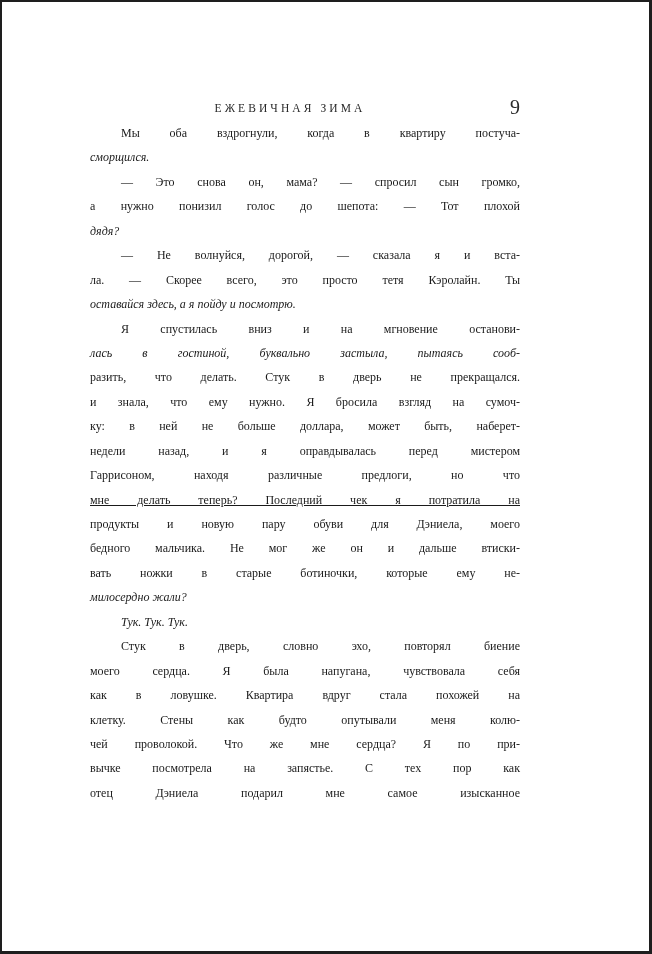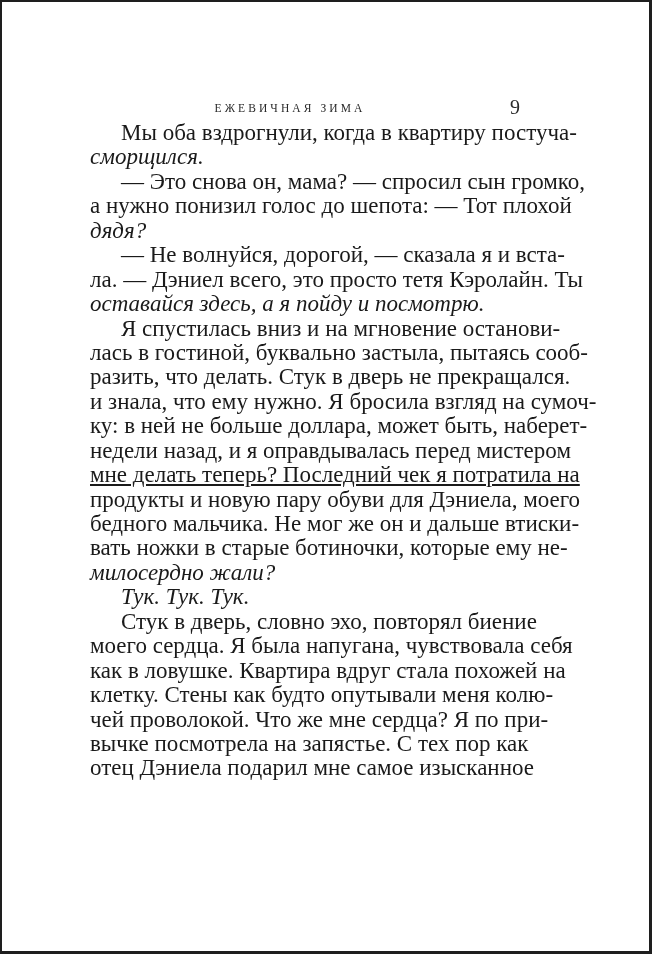--- a/index.html
+++ b/index.html
@@ -38,21 +38,21 @@
       right: 0;
       top: -4px;
       font-size: 20px;
       color: #2a2a2a;
     }
     .body-text {
       position: absolute;
       top: 119px;
       left: 88px;
       width: 430px;
-      font-size: 23px;
+      font-size: 12px;
       line-height: 24.45px;
       text-align: justify;
       hyphens: manual;
     }
     .body-text p {
       margin: 0;
       text-indent: 31px;
     }
     .line { display: block; text-align: justify; text-align-last: justify; white-space: nowrap; height: 24.45px; }
     .line.last { text-align-last: left; font-style: italic; }
@@ -70,30 +70,31 @@
         <span class="line" style="text-indent: 31px;">Мы оба вздрогнули, когда в квартиру постуча-</span>
         <span class="line last" style="text-indent: 0px;">сморщился.</span>
       </p>
       <p>
         <span class="line" style="text-indent: 31px;">— Это снова он, мама? — спросил сын громко,</span>
         <span class="line" style="text-indent: 0px;">а нужно понизил голос до шепота: — Тот плохой</span>
         <span class="line last" style="text-indent: 0px;">дядя?</span>
       </p>
       <p>
         <span class="line" style="text-indent: 31px;">— Не волнуйся, дорогой, — сказала я и вста-</span>
-        <span class="line" style="text-indent: 0px;">ла. — Дэниел всего, это просто тетя Кэролайн. Ты</span>
+        <span class="line" style="text-indent: 0px;">ла. — Скорее всего, это просто тетя Кэролайн. Ты</span>
         <span class="line last" style="text-indent: 0px;">оставайся здесь, а я пойду и посмотрю.</span>
       </p>
       <p>
         <span class="line" style="text-indent: 31px;">Я спустилась вниз и на мгновение останови-</span>
-        <span class="line" style="text-indent: 0px;">лась в гостиной, буквально застыла, пытаясь сооб-</span>
+        <span class="line" style="text-indent: 0px; font-style: italic;">лась в гостиной, буквально застыла, пытаясь сооб-</span>
         <span class="line" style="text-indent: 0px;">разить, что делать. Стук в дверь не прекращался.</span>
         <span class="line" style="text-indent: 0px;">и знала, что ему нужно. Я бросила взгляд на сумоч-</span>
         <span class="line" style="text-indent: 0px;">ку: в ней не больше доллара, может быть, наберет-</span>
         <span class="line" style="text-indent: 0px;">недели назад, и я оправдывалась перед мистером</span>
+        <span class="line" style="text-indent: 0px;">Гаррисоном, находя различные предлоги, но что</span>
         <span class="line" style="text-indent: 0px; text-decoration: underline;">мне делать теперь? Последний чек я потратила на</span>
         <span class="line" style="text-indent: 0px;">продукты и новую пару обуви для Дэниела, моего</span>
         <span class="line" style="text-indent: 0px;">бедного мальчика. Не мог же он и дальше втиски-</span>
         <span class="line" style="text-indent: 0px;">вать ножки в старые ботиночки, которые ему не-</span>
         <span class="line last" style="text-indent: 0px;">милосердно жали?</span>
       </p>
       <p>
         <span class="line last" style="text-indent: 31px;">Тук. Тук. Тук.</span>
       </p>
       <p>

